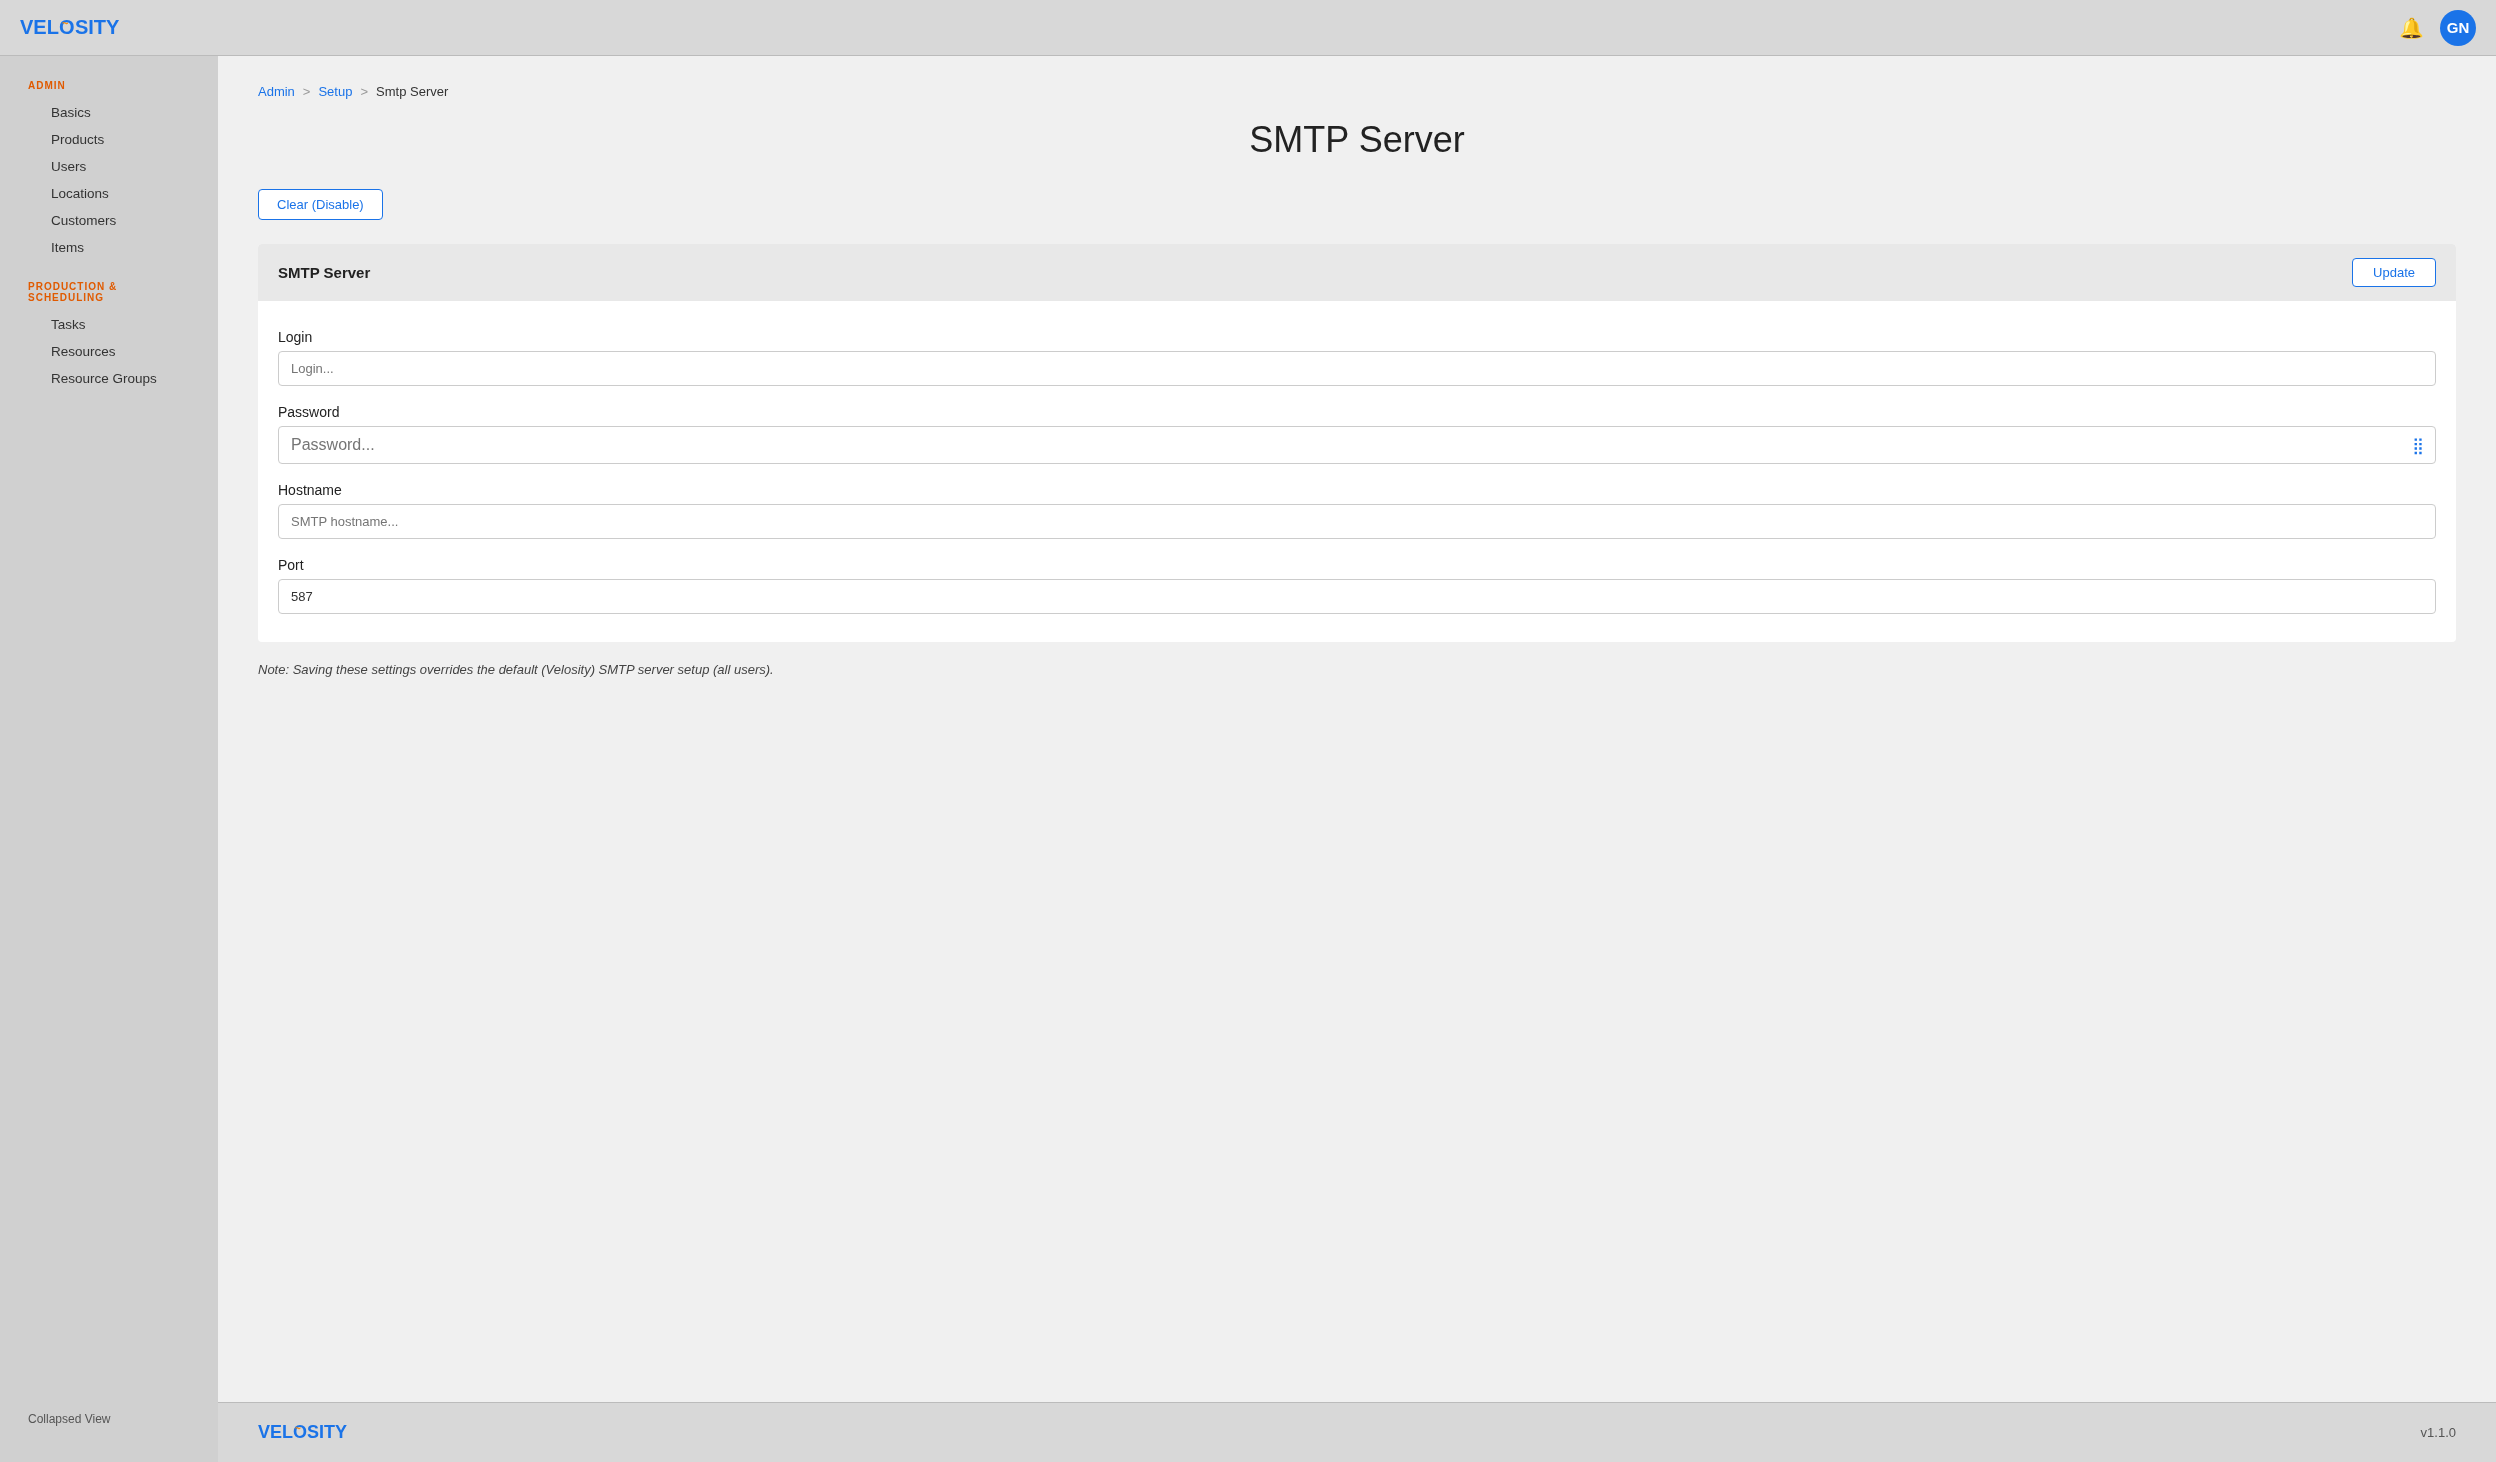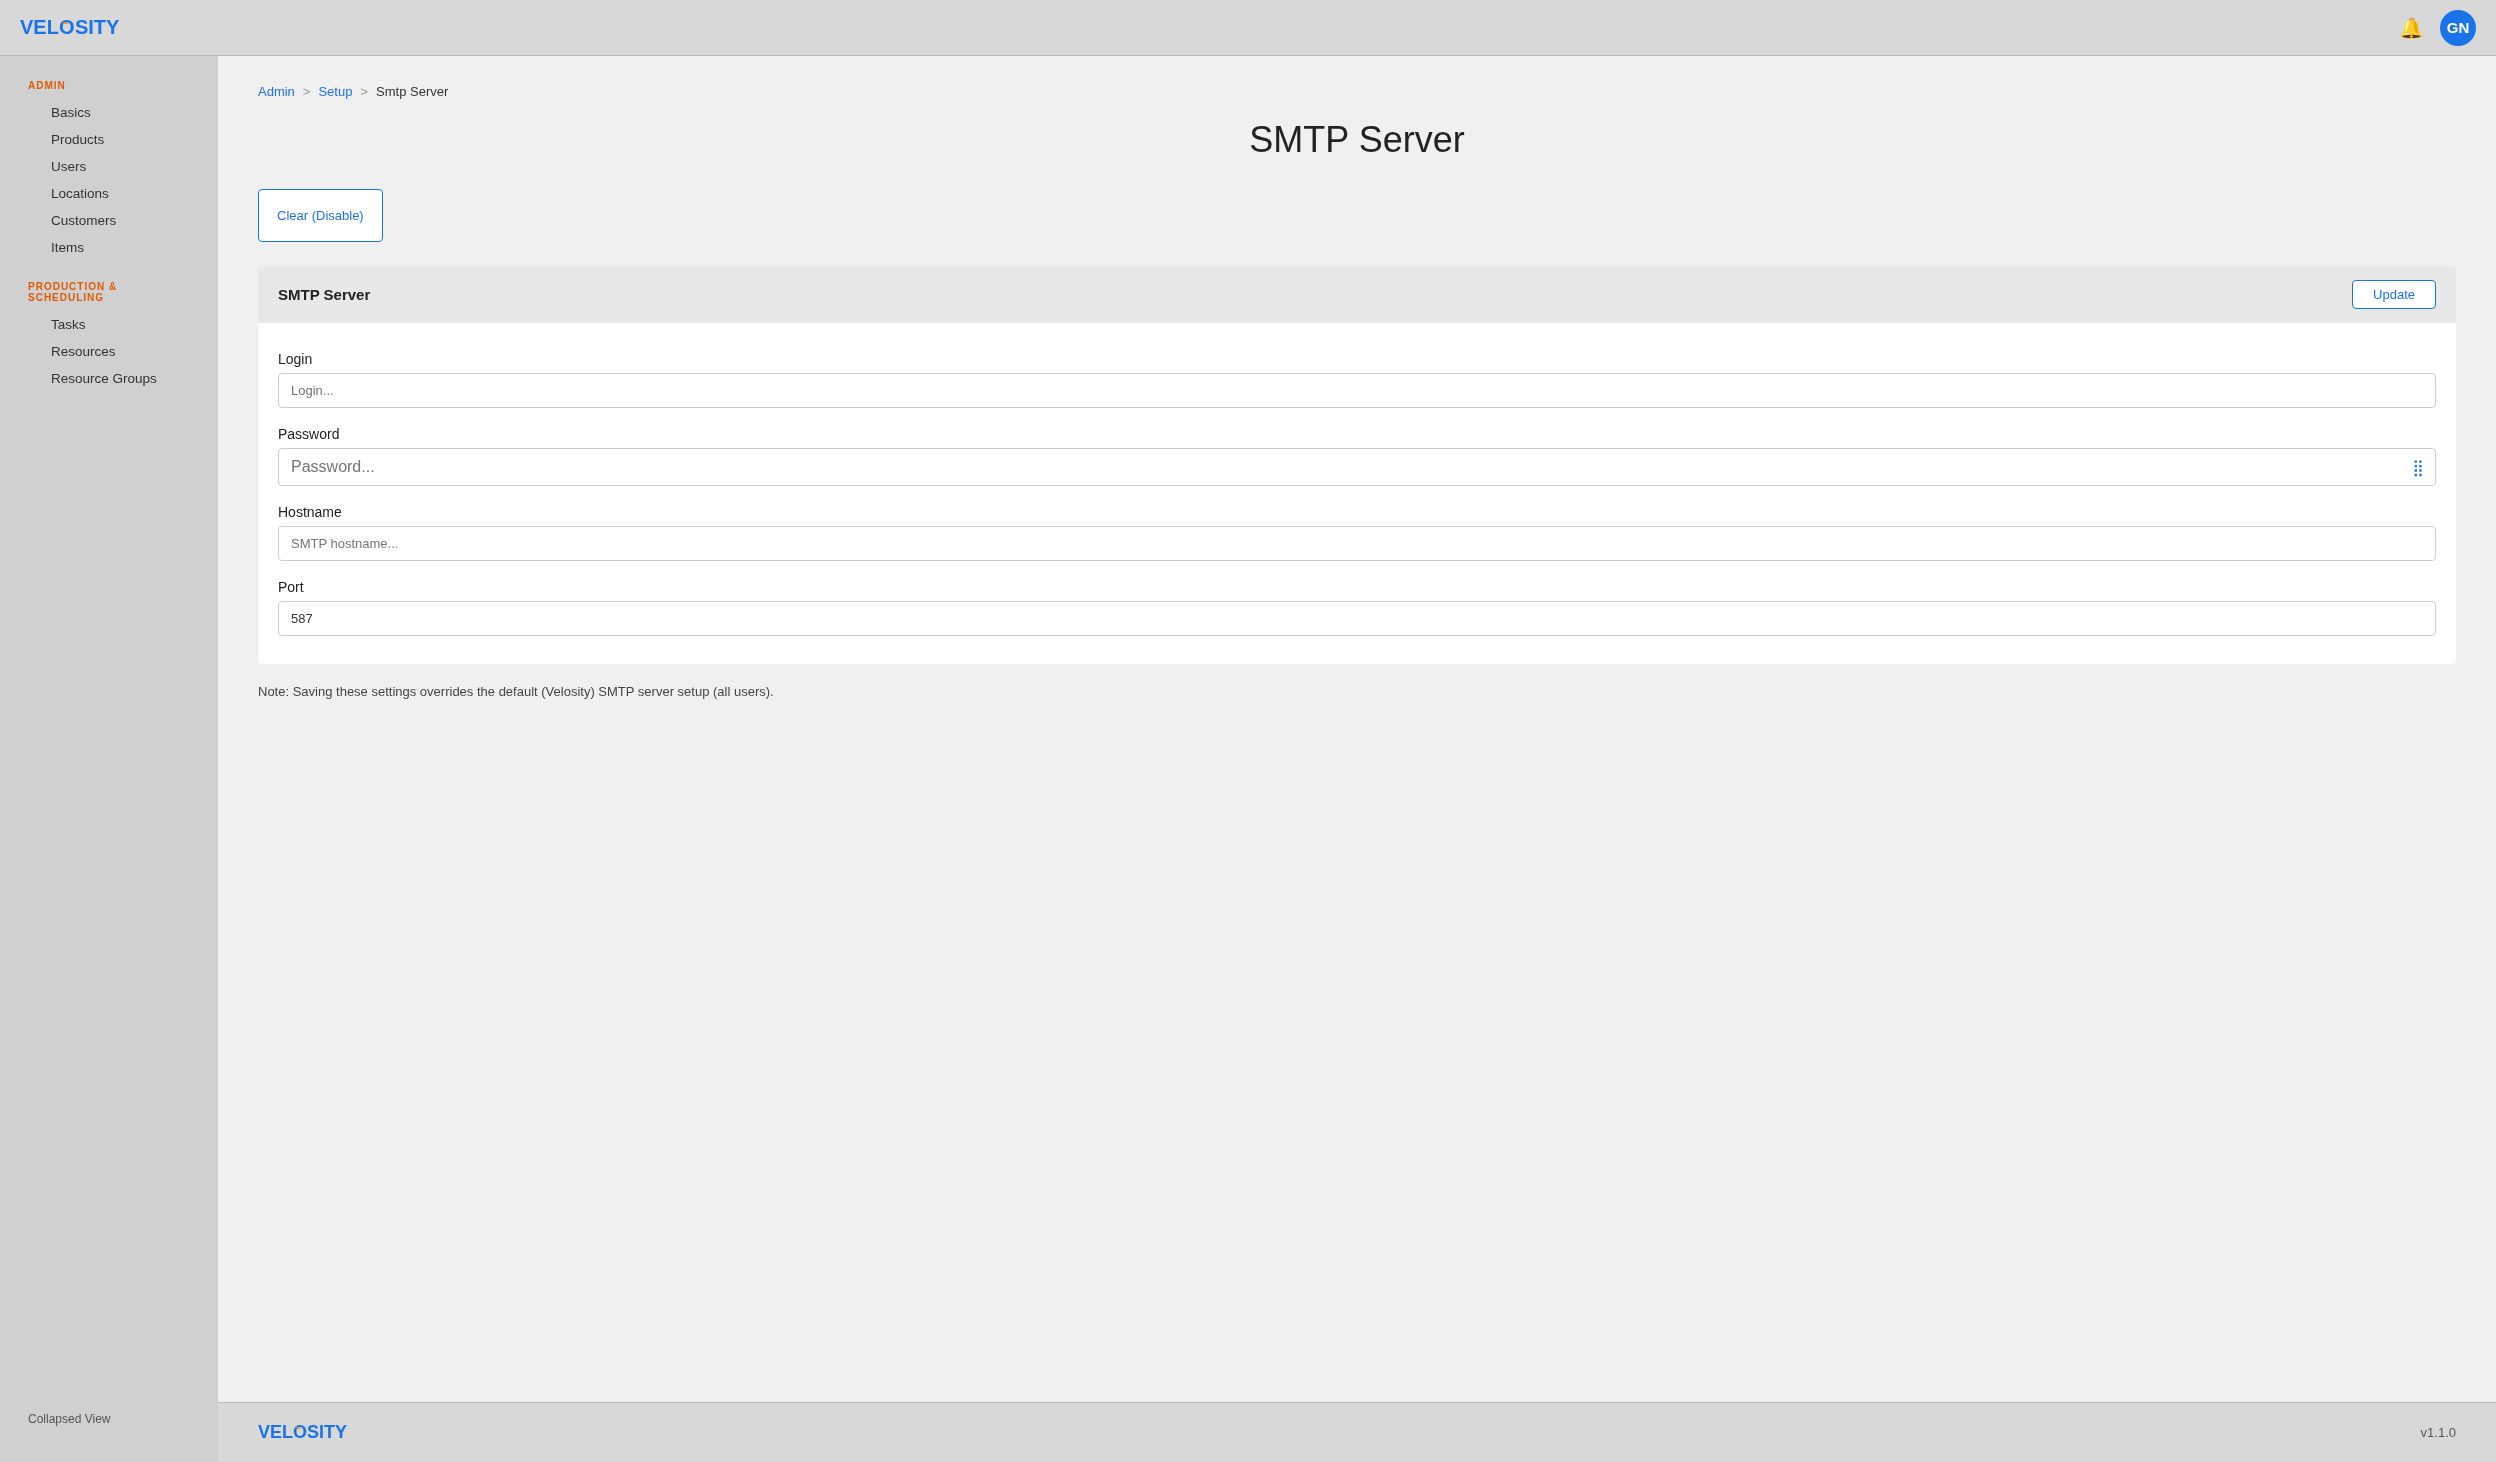--- a/index.html
+++ b/index.html
@@ -114,21 +114,21 @@
       text-align: center;
       font-size: 36px;
       font-weight: 400;
       color: #222;
       margin-bottom: 28px;
     }
     .clear-btn {
       border: 1.5px solid #1a73e8;
       background: white;
       color: #1a73e8;
-      padding: 18px 18px;
+      padding: 7px 18px;
       border-radius: 4px;
       font-size: 13px;
       cursor: pointer;
       margin-bottom: 24px;
     }
 
     
     .card {
       background: white;
       border-radius: 4px;
@@ -199,20 +199,21 @@
       right: 12px;
       top: 50%;
       transform: translateY(-50%);
       color: #1a73e8;
       font-size: 16px;
     }
     .note-text {
       font-size: 13px;
       color: #444;
       margin-top: 8px;
+      font-style: italic;
     }
 
     
     .content-footer {
       background: #d8d8d8;
       height: 60px;
       display: flex;
       align-items: center;
       justify-content: space-between;
       padding: 0 40px;

